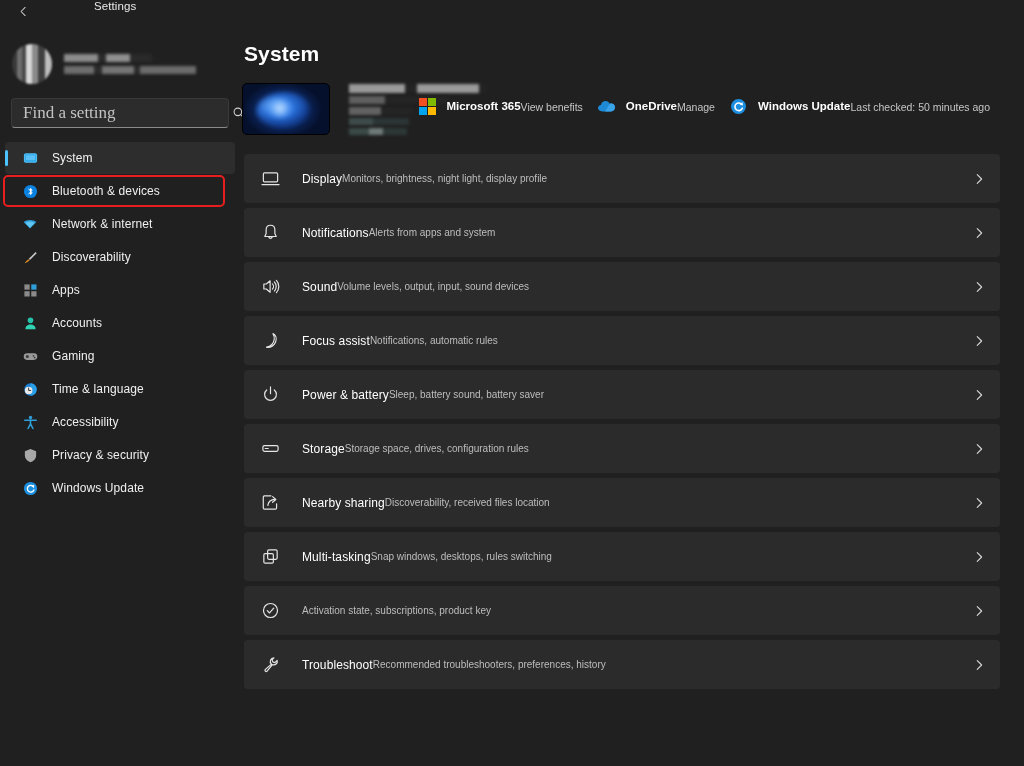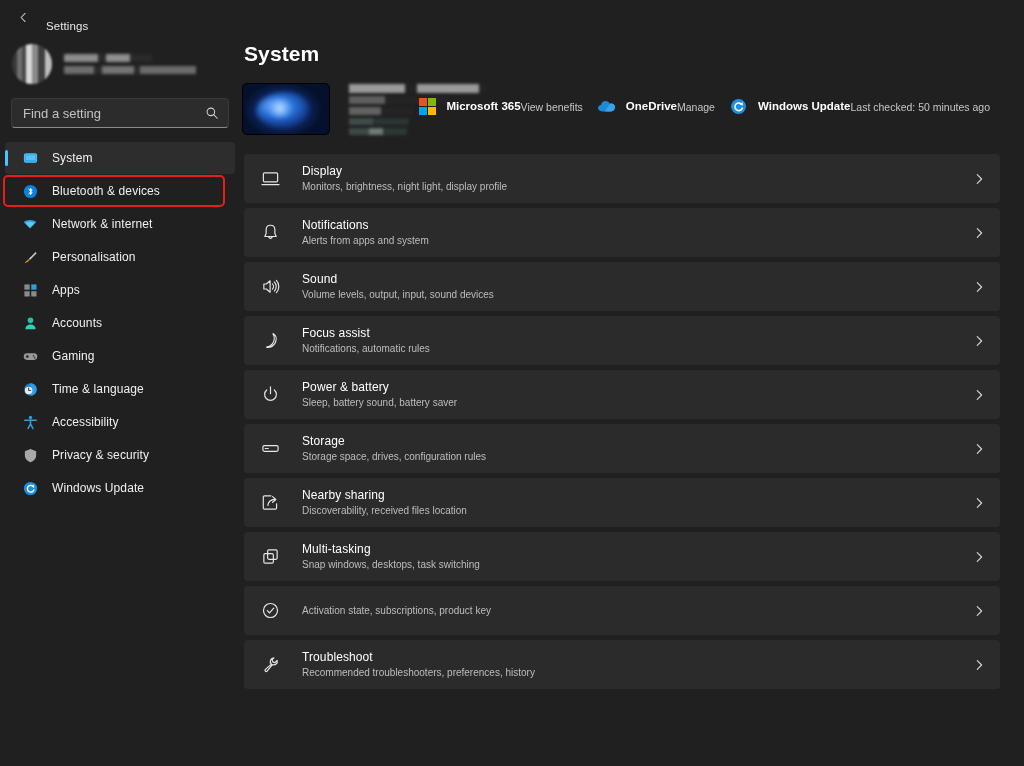--- a/index.html
+++ b/index.html
@@ -8,21 +8,21 @@
     background: #202020;
     font-family: "Liberation Sans", sans-serif;
     color: #ffffff;
     overflow: hidden;
   }
   #app { position: relative; width: 1024px; height: 766px; display: flex; }
 
   
   .titlebar {
     position: absolute; top: 0; left: 0; width: 1024px; height: 32px;
-    display: flex; align-items: flex-end; z-index: 5;
+    display: flex; align-items: flex-start; z-index: 5; gap: 48px;
   }
   .back-btn {
     width: 30px; height: 26px; margin-left: 8px;
     display: flex; align-items: center; justify-content: center;
     border-radius: 4px; cursor: pointer;
   }
   .back-btn svg { width: 13px; height: 13px; stroke: #c9c9c9; fill: none; stroke-width: 1.3; }
   .titlebar-title { font-size: 11.5px; color: #e8e8e8; margin-left: 8px; letter-spacing: .1px; }
 
   
@@ -46,21 +46,21 @@
 
   .search-wrap { padding: 0 11px; margin-top: 6px; }
   .search-box {
     height: 30px; background: #2c2c2c; border: 1px solid #393939;
     border-bottom: 1px solid #8a8a8a;
     border-radius: 4px; display: flex; align-items: center;
     padding: 0 9px 0 11px; cursor: text;
   }
   .search-input {
     flex: 1; background: transparent; border: none; outline: none;
-    color: #d7d7d7; font-size: 13px; font-family: Liberation Sans, sans-serif;
+    color: #d7d7d7; font-size: 17px; font-family: Liberation Serif, serif;
   }
   .search-input::placeholder { color: #c3c3c3; }
   .search-ico { width: 14px; height: 14px; flex: 0 0 14px; }
   .search-ico svg { width: 14px; height: 14px; stroke: #d0d0d0; fill: none; stroke-width: 1.2; }
 
   .nav { margin-top: 14px; padding: 0 5px; display: flex; flex-direction: column; gap: 1px; }
   .nav-item {
     height: 32px; display: flex; align-items: center; border-radius: 4px;
     padding-left: 10px; cursor: pointer; position: relative;
   }
@@ -127,21 +127,21 @@
   .ms-logo i { display: block; }
 
   
   .cards { margin-top: 10px; padding: 0 24px 0 4px; display: flex; flex-direction: column; gap: 5px; }
   .card {
     height: 49px; background: #2b2b2b; border-radius: 4px;
     display: flex; align-items: center; padding: 0 14px 0 16px; cursor: pointer;
   }
   .card-ico { width: 20px; height: 20px; flex: 0 0 20px; display:flex; align-items:center; justify-content:center; }
   .card-ico svg { stroke: #e6e6e6; fill: none; stroke-width: 1.25; }
-  .card-text { margin-left: 22px; display: flex; flex-direction: column; flex: 1; }
+  .card-text { margin-left: 22px; display: flex; flex: 1; }
   .card-title { font-size: 12px; color: #ffffff; line-height: 16px; letter-spacing: .1px; }
   .card-sub { font-size: 10px; color: #bdbdbd; line-height: 14px; margin-top: 1px; }
   .chev { width: 14px; height: 14px; flex: 0 0 14px; display:flex; align-items:center; justify-content:center; }
   .chev svg { stroke: #d6d6d6; fill: none; stroke-width: 1.3; }
 </style>
 </head>
 <body>
 
 <div id="app">
 
@@ -212,21 +212,21 @@
       </div>
 
       <div class="nav-item">
         <span class="nav-ico">
           <svg viewBox="0 0 16 16" width="15" height="15">
               <path d="M13.4 2.2 L6.2 9.4 L7.4 10.6 L14.6 3.4 Z" fill="#c9c9c9"></path>
               <path d="M5.8 9.8 L7 11 L4.2 13.4 L3 12.2 Z" fill="#e88b1e"></path>
               <path d="M2.8 12.4 L3.8 13.4 L2 14.2 Z" fill="#f0b64a"></path>
             </svg>
         </span>
-        <span class="nav-label">Personalisation</span>
+        <span class="nav-label">Discoverability</span>
       </div>
 
       <div class="nav-item">
         <span class="nav-ico">
           <svg viewBox="0 0 16 16" width="15" height="15">
               <rect x="1.5" y="1.5" width="5.6" height="5.6" fill="#8a8a8a"></rect>
               <rect x="1.5" y="8.8" width="5.6" height="5.6" fill="#8a8a8a"></rect>
               <rect x="8.8" y="8.8" width="5.6" height="5.6" fill="#8a8a8a"></rect>
               <rect x="8.8" y="1.5" width="5.6" height="5.6" fill="#2f9fdb"></rect>
             </svg>
@@ -497,21 +497,21 @@
 
       <div class="card">
         <span class="card-ico">
           <svg viewBox="0 0 20 20" width="19" height="19">
               <rect x="7" y="3" width="10" height="10" rx="1.3"></rect>
               <rect x="3" y="7" width="10" height="10" rx="1.3"></rect>
             </svg>
         </span>
         <span class="card-text">
           <span class="card-title">Multi-tasking</span>
-          <span class="card-sub">Snap windows, desktops, task switching</span>
+          <span class="card-sub">Snap windows, desktops, rules switching</span>
         </span>
         <span class="chev">
           <svg viewBox="0 0 16 16">
               <path d="M6 3 L11 8 L6 13" stroke-linecap="round" stroke-linejoin="round"></path>
             </svg>
         </span>
       </div>
 
       <div class="card">
         <span class="card-ico">

